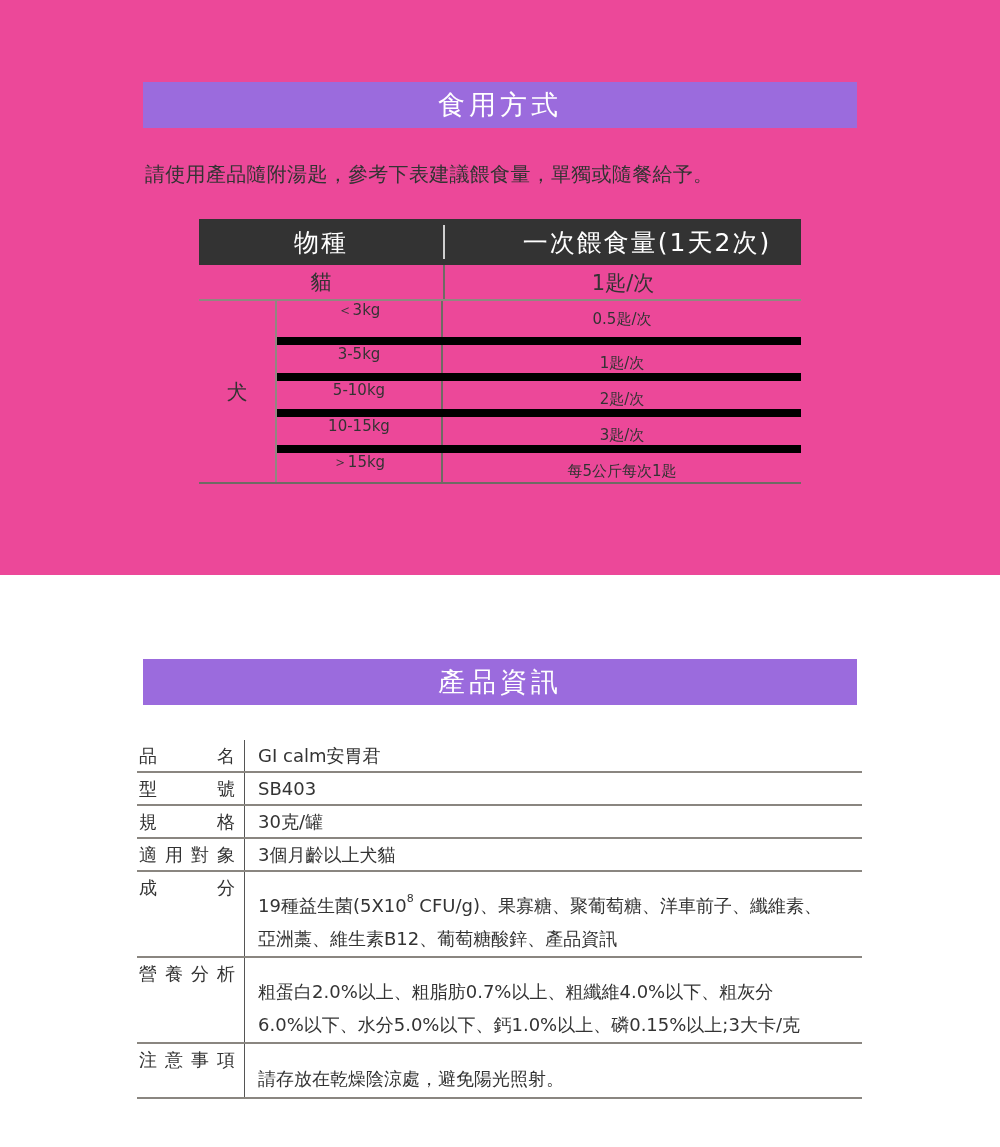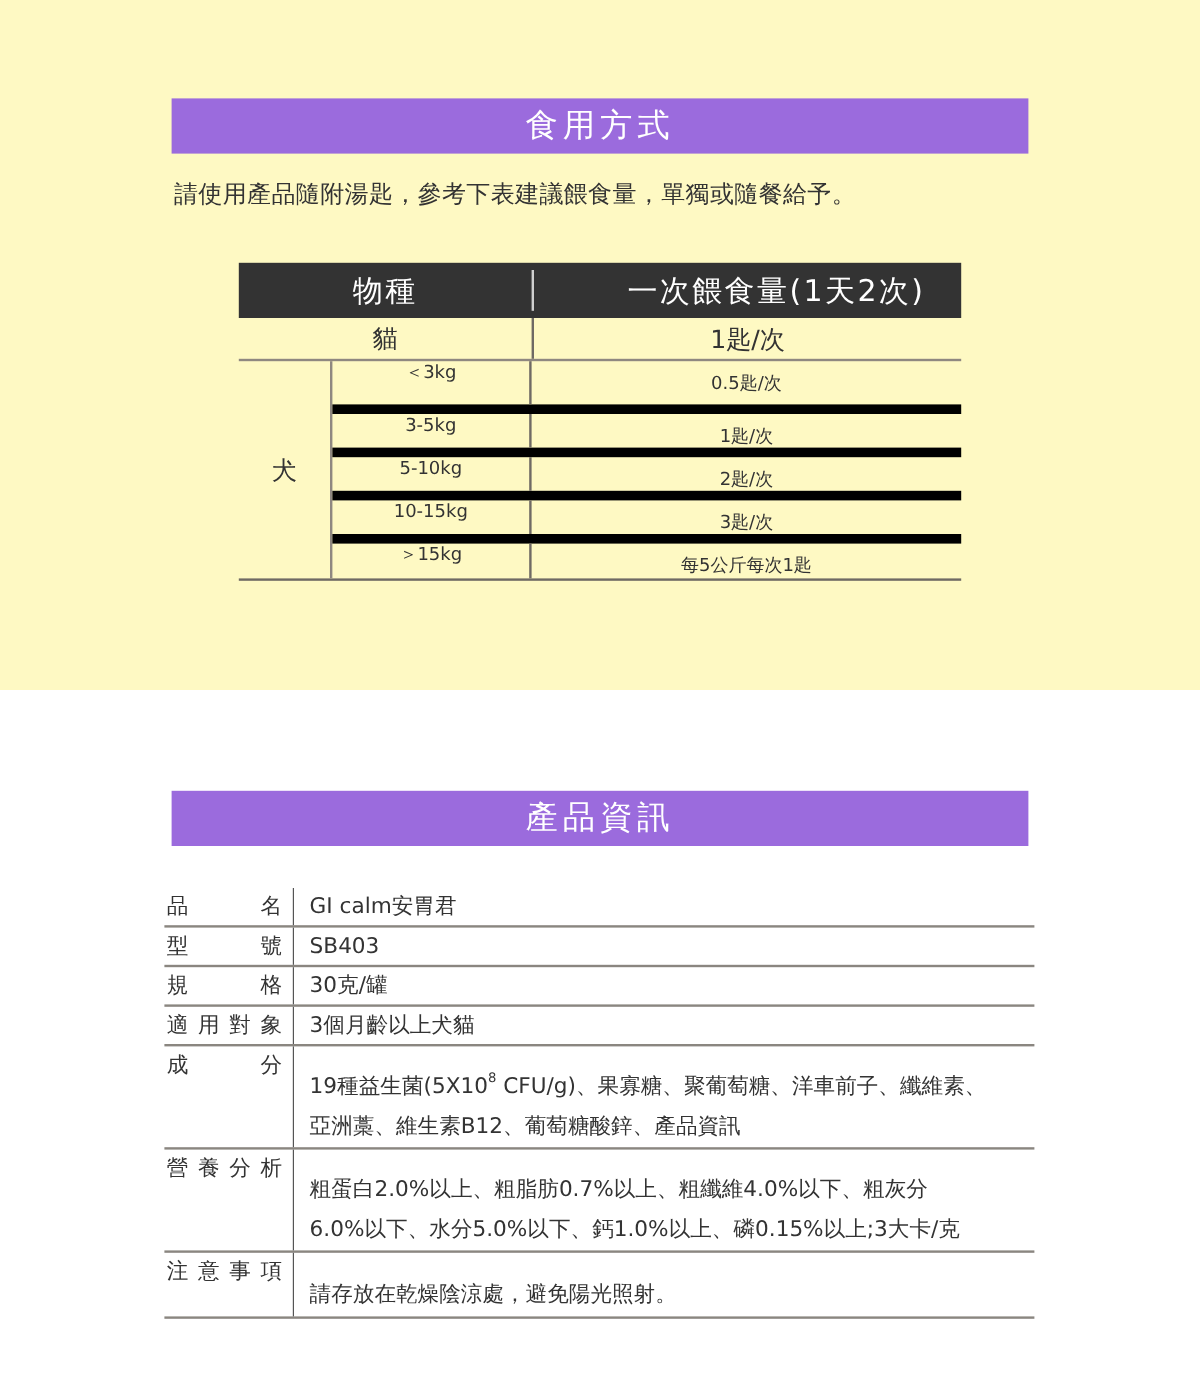--- a/index.html
+++ b/index.html
@@ -1,25 +1,25 @@
 <!DOCTYPE html>
 <html><head>
 <meta charset="utf-8">
 <style>
   * { box-sizing: border-box; margin: 0; padding: 0; }
   html, body { width: 1000px; height: 1147px; background: #ffffff; overflow: hidden; }
   body { font-family: "DejaVu Sans", "Liberation Sans", sans-serif; color: #333333; position: relative; }
 
-  .usage-section { position: absolute; left: 0; top: 0; width: 1000px; height: 575px; background: #fef9c3; }
+  .usage-section { position: absolute; left: 0; top: 0; width: 1000px; height: 575px; background: #ec4899; }
   .section-bar { position: absolute; left: 143px; width: 714px; height: 46px; background: #9b6bdd;
     color: #ffffff; font-size: 27px; letter-spacing: 4px; text-align: center; line-height: 46px; }
   .bar-usage { top: 82px; }
   .bar-info { top: 659px; }
 
-  .intro { position: absolute; left: 145px; top: 148px; font-size: 20px; color: #333; letter-spacing: 0.3px; white-space: nowrap; }
+  .intro { position: absolute; left: 145px; top: 161px; font-size: 20px; color: #333; letter-spacing: 0.3px; white-space: nowrap; }
 
   
   .dose-table { position: absolute; left: 199px; top: 219px; width: 602px; }
   .dose-head { height: 46px; background: #333333; color: #fff; display: flex; align-items: center; font-size: 25px; letter-spacing: 2px; }
   .dose-head .h1 { width: 244px; text-align: center; }
   .dose-head .sep { width: 2px; height: 34px; background: #cfcfcf; }
   .dose-head .h2 { flex: 1; text-align: center; padding-left: 48px; }
 
   .dose-body { position: relative; }
   .row { display: flex; height: 36px; font-size: 21px; align-items: center; color: #333; }

